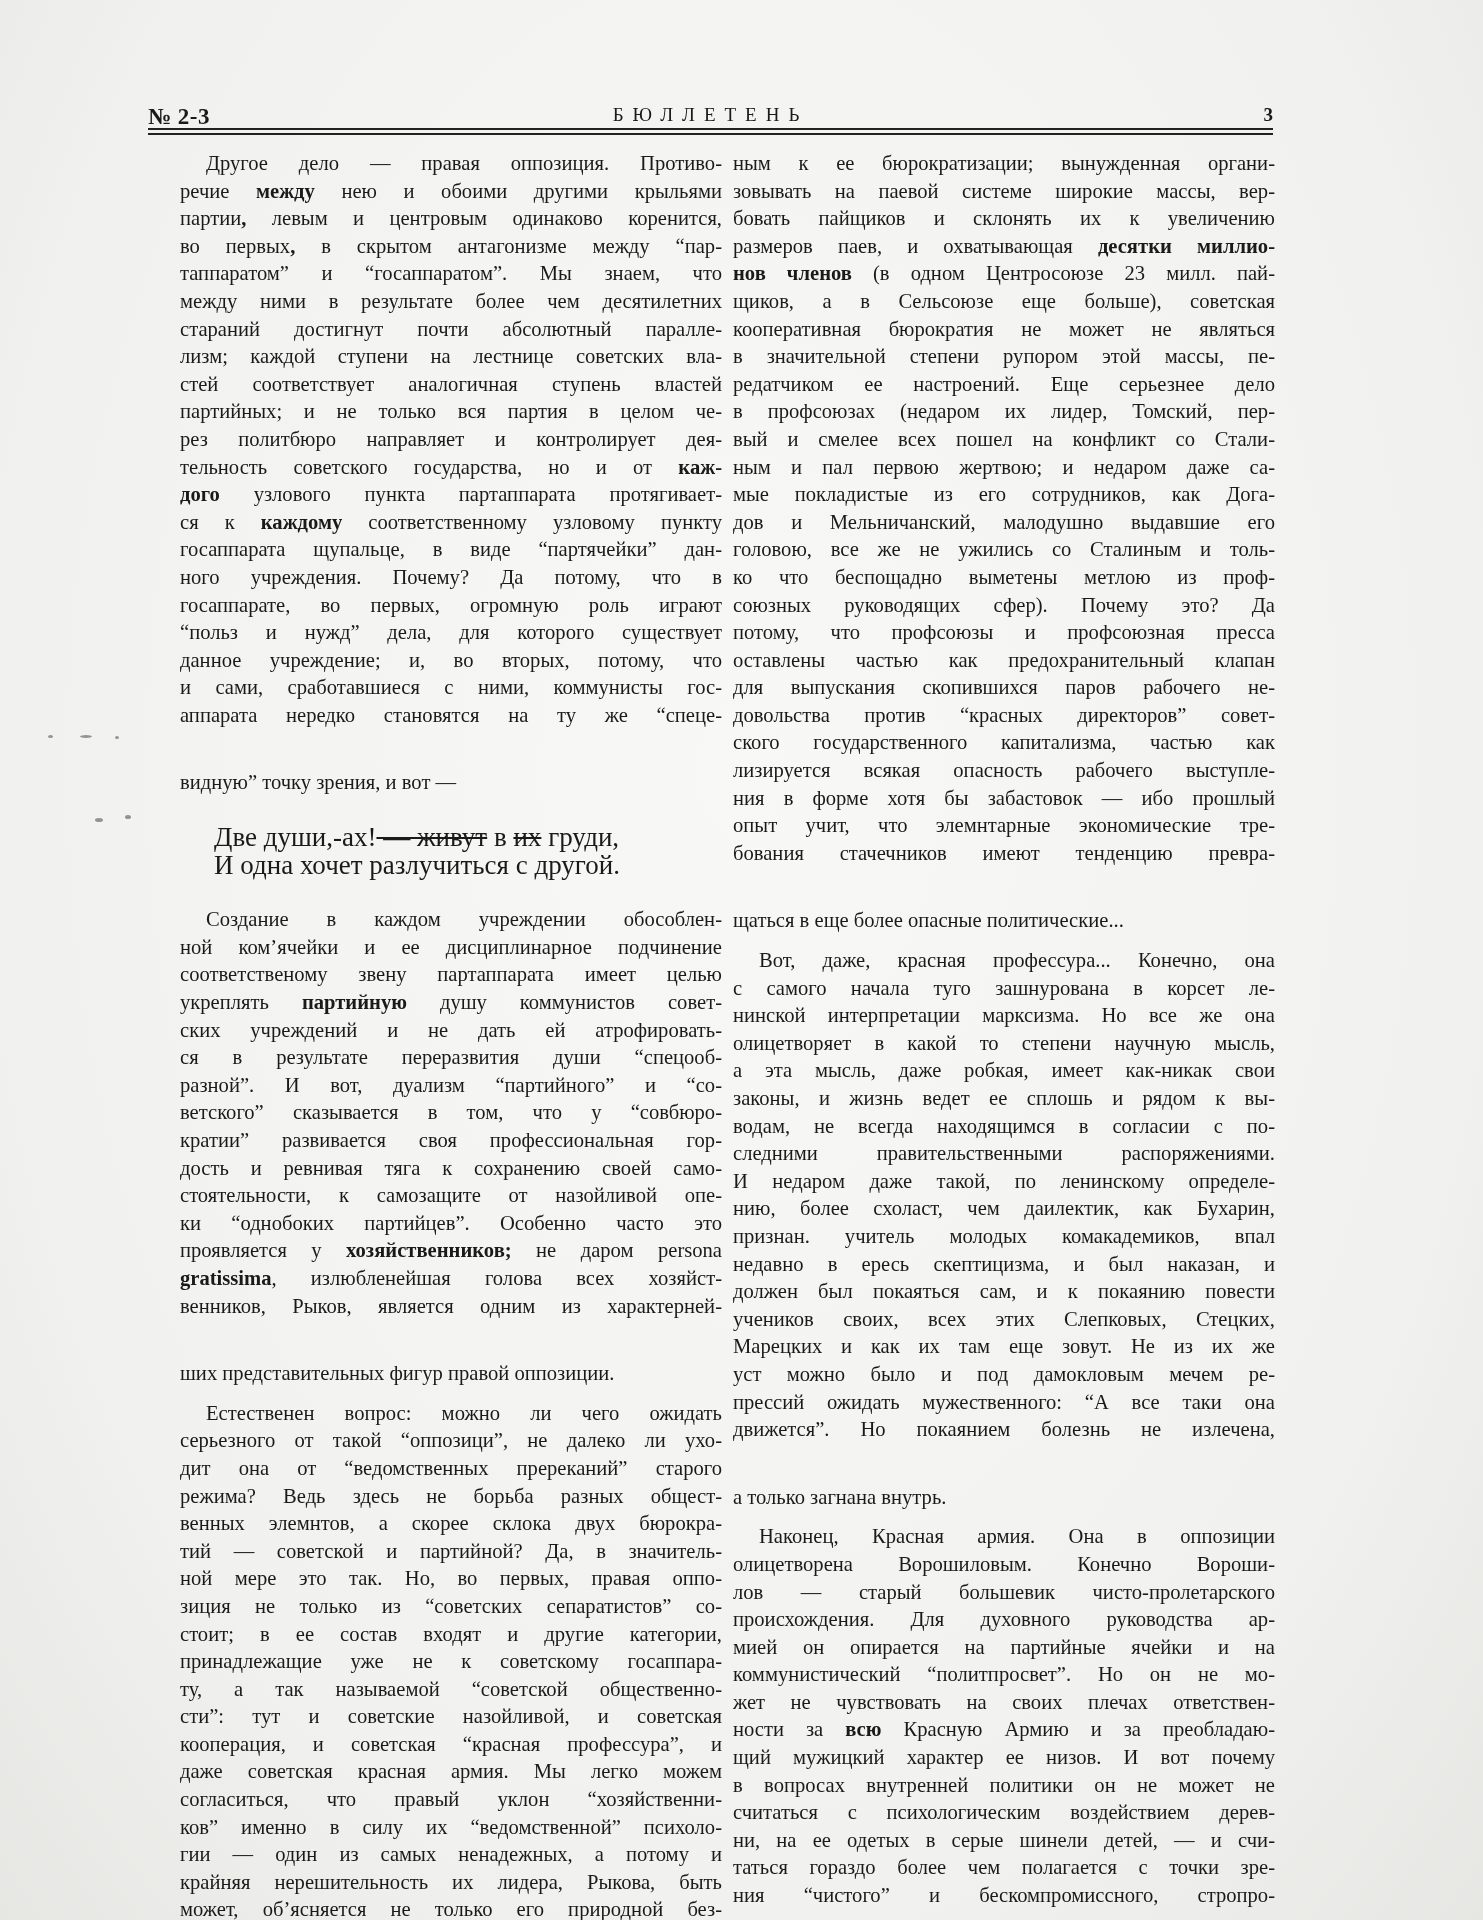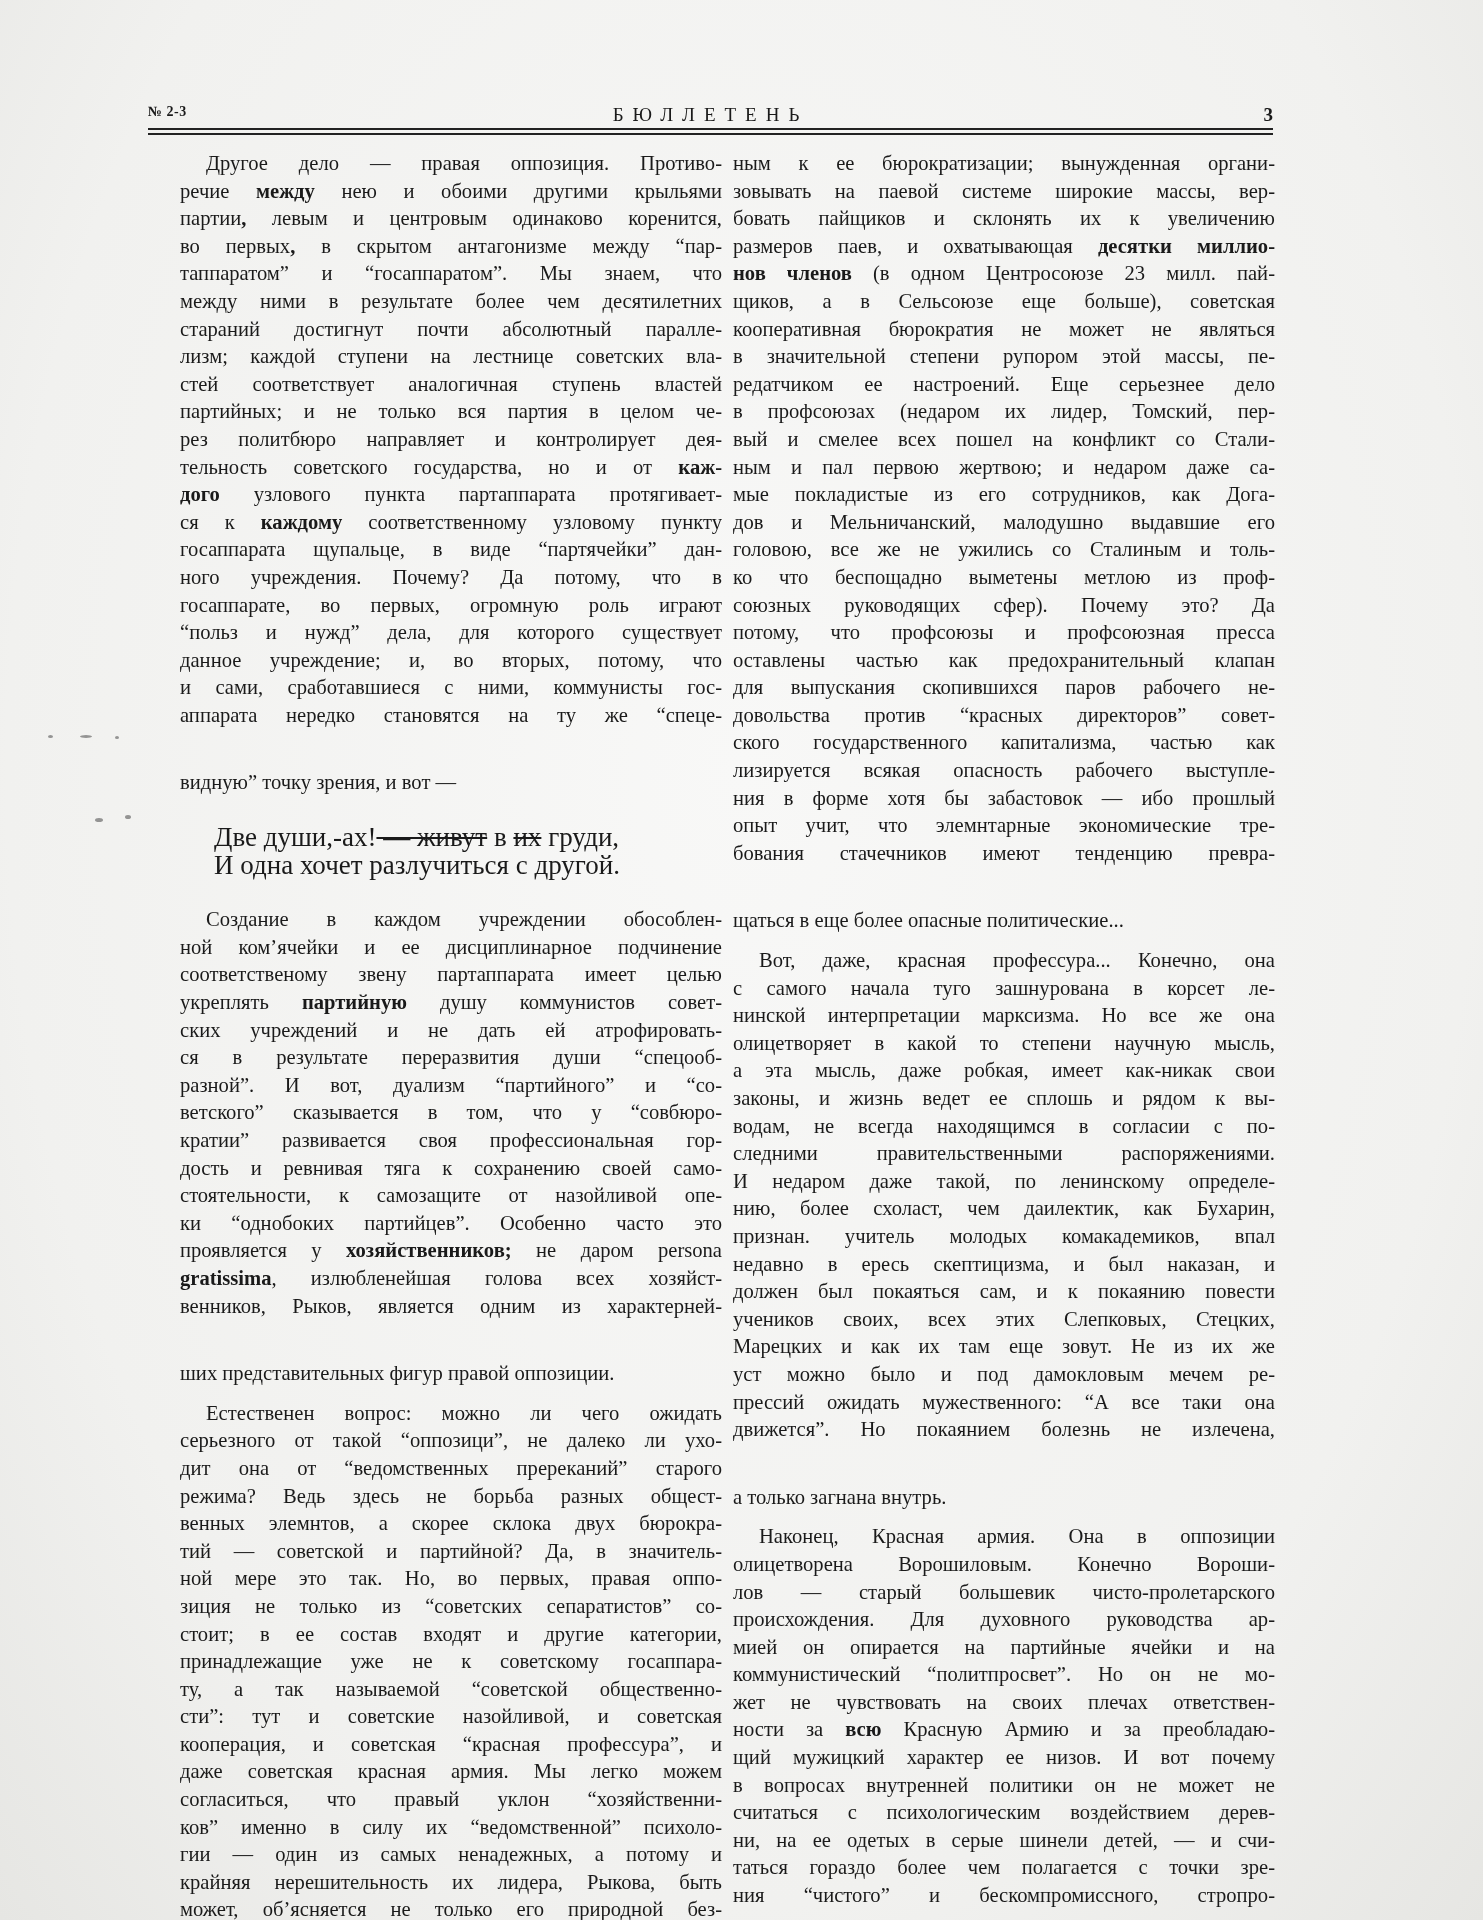--- a/index.html
+++ b/index.html
@@ -10,21 +10,21 @@
     font-family: "Liberation Serif", "DejaVu Serif", serif;
     color: #1a1a1a;
   }
   .page-bg {
     position: absolute; inset: 0;
     background: radial-gradient(ellipse at 50% 40%, #f8f8f7 0%, #f1f1ef 70%, #e6e6e3 100%);
   }
   .header {
     position: absolute; left: 148px; top: 100px; width: 1125px; height: 40px;
   }
-  .hdr-issue { position: absolute; left: 0; top: 4px; font-size: 14px; font-weight: bold; letter-spacing: 0.5px; }
+  .hdr-issue { position: absolute; left: 0; top: 4px; font-size: 23px; font-weight: bold; letter-spacing: 0.5px; }
   .hdr-title { position: absolute; left: 0; right: 0; top: 4px; text-align: center; font-size: 19px; letter-spacing: 9px; }
   .hdr-page  { position: absolute; right: 0; top: 4px; font-size: 19px; font-weight: bold; }
   .rule { position: absolute; left: 148px; width: 1125px; height: 2px; background: #222; }
   .rule1 { top: 128px; }
   .rule2 { top: 133px; }
   .column {
     position: absolute; top: 150px; width: 542px;
     font-size: 20.6px; line-height: 27.6px;
     text-align: justify;
   }

